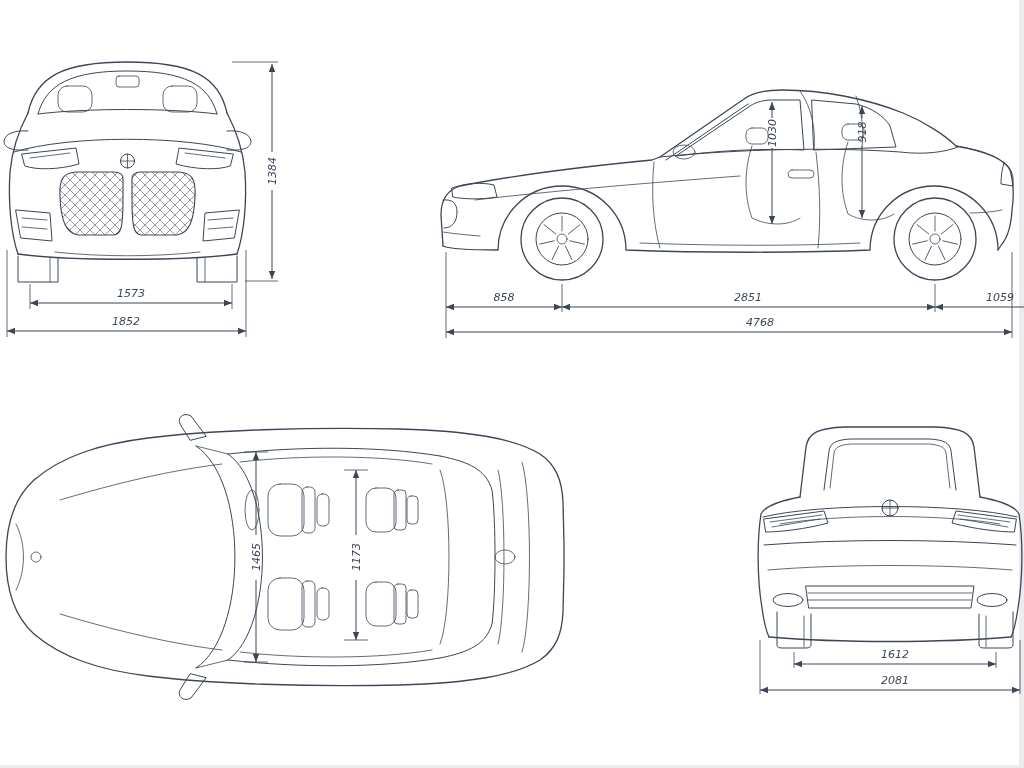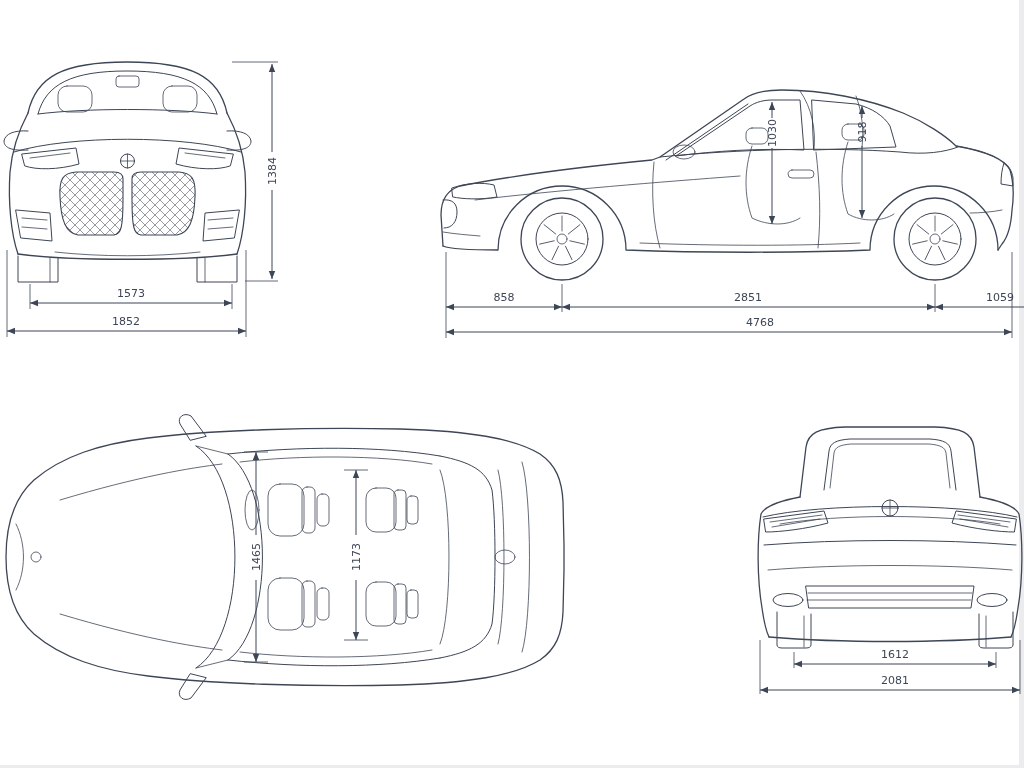--- a/index.html
+++ b/index.html
@@ -2,20 +2,21 @@
 <html><head>
 <meta charset="utf-8">
 <title>Vehicle dimensions diagram</title>
 <style>
   html,body{margin:0;padding:0;background:#ffffff;}
   .canvas{
     position:relative;width:1024px;height:768px;background:#ffffff;
     overflow:hidden;
     box-shadow: inset -5px -3px 0 #ececee;
     font-family:"DejaVu Sans", sans-serif;
+    font-style:italic;
   }
   svg{display:block;}
   svg text{
     font-family:"DejaVu Sans", sans-serif;
     font-size:11px;
     fill:#3d4656;
   }
   .stroke{fill:none;stroke:#3d4656;stroke-width:1.3;stroke-linecap:round;stroke-linejoin:round;}
   .mid{fill:none;stroke:#3d4656;stroke-width:1;stroke-linecap:round;stroke-linejoin:round;}
   .thin{fill:none;stroke:#3d4656;stroke-width:0.8;stroke-linecap:round;stroke-linejoin:round;}

